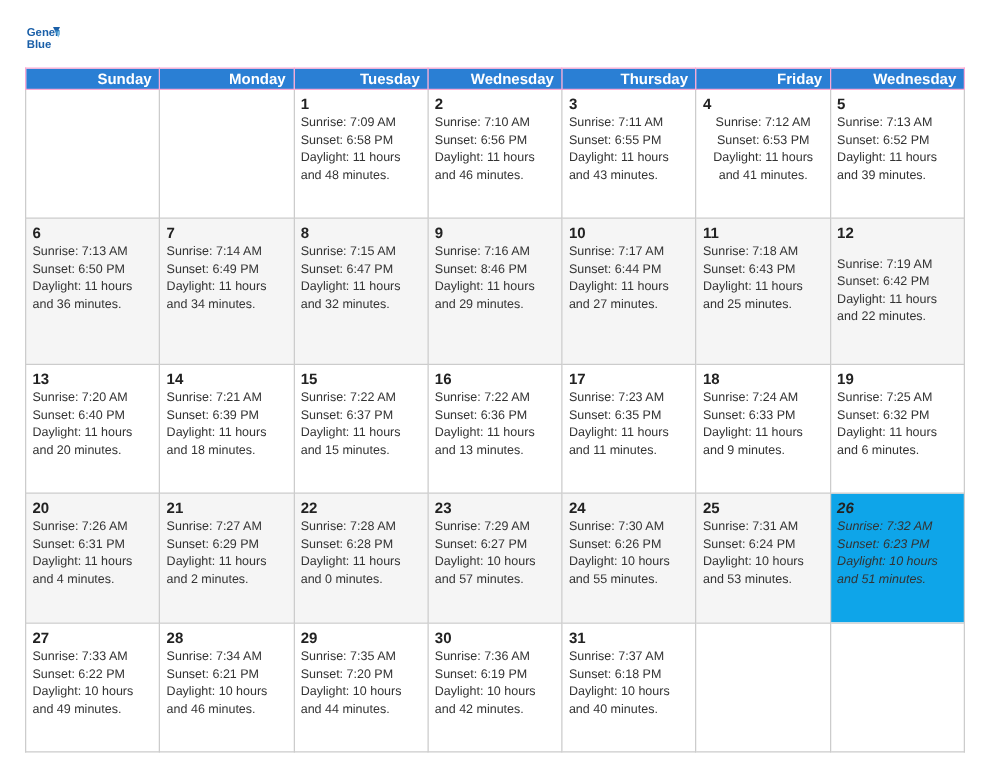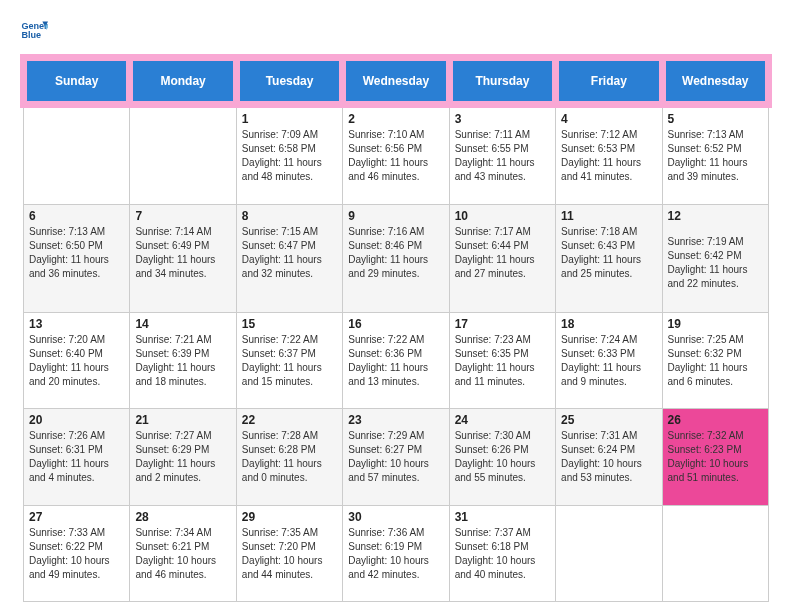--- a/index.html
+++ b/index.html
@@ -49,23 +49,23 @@
     .calendar-table {
       width: 100%;
       border-collapse: collapse;
       flex: 1;
     }
     .calendar-table th {
       background: #2a7fd4;
       color: #fff;
       font-size: 12px;
       font-weight: bold;
-      text-align: center;
-      padding: 13px 6px;
-      border: 7px solid #f9a8d4;
+      text-align: right;
+      padding: 1px 6px;
+      border: 1px solid #f9a8d4;
     }
     .calendar-table td {
       border: 1px solid #ccc;
       vertical-align: top;
       padding: 4px 5px;
       font-size: 10px;
       color: #333;
       width: calc(100% / 7);
       height: 80px;
       background: #fff;
@@ -140,21 +140,21 @@
           </td>
           <td>
             <span class="day-number">3</span>
             <div class="day-info" style="white-space: pre-line;">Sunrise: 7:11 AM
 Sunset: 6:55 PM
 Daylight: 11 hours
 and 43 minutes.</div>
           </td>
           <td>
             <span class="day-number">4</span>
-            <div class="day-info" style="white-space: pre-line;">Sunrise: 7:12 AM
+            <div class="day-info" style="white-space: pre-line; text-align: center;">Sunrise: 7:12 AM
 Sunset: 6:53 PM
 Daylight: 11 hours
 and 41 minutes.</div>
           </td>
           <td>
             <span class="day-number">5</span>
             <div class="day-info" style="white-space: pre-line;">Sunrise: 7:13 AM
 Sunset: 6:52 PM
 Daylight: 11 hours
 and 39 minutes.</div>
@@ -298,21 +298,21 @@
 Daylight: 10 hours
 and 55 minutes.</div>
           </td>
           <td style="background: rgb(245, 245, 245);">
             <span class="day-number">25</span>
             <div class="day-info" style="white-space: pre-line;">Sunrise: 7:31 AM
 Sunset: 6:24 PM
 Daylight: 10 hours
 and 53 minutes.</div>
           </td>
-          <td style="background: #ec4899;">
+          <td style="background: #0ea5e9; font-style: italic;">
             <span class="day-number">26</span>
             <div class="day-info" style="white-space: pre-line;">Sunrise: 7:32 AM
 Sunset: 6:23 PM
 Daylight: 10 hours
 and 51 minutes.</div>
           </td>
         </tr>
         <tr>
           <td>
             <span class="day-number">27</span>

